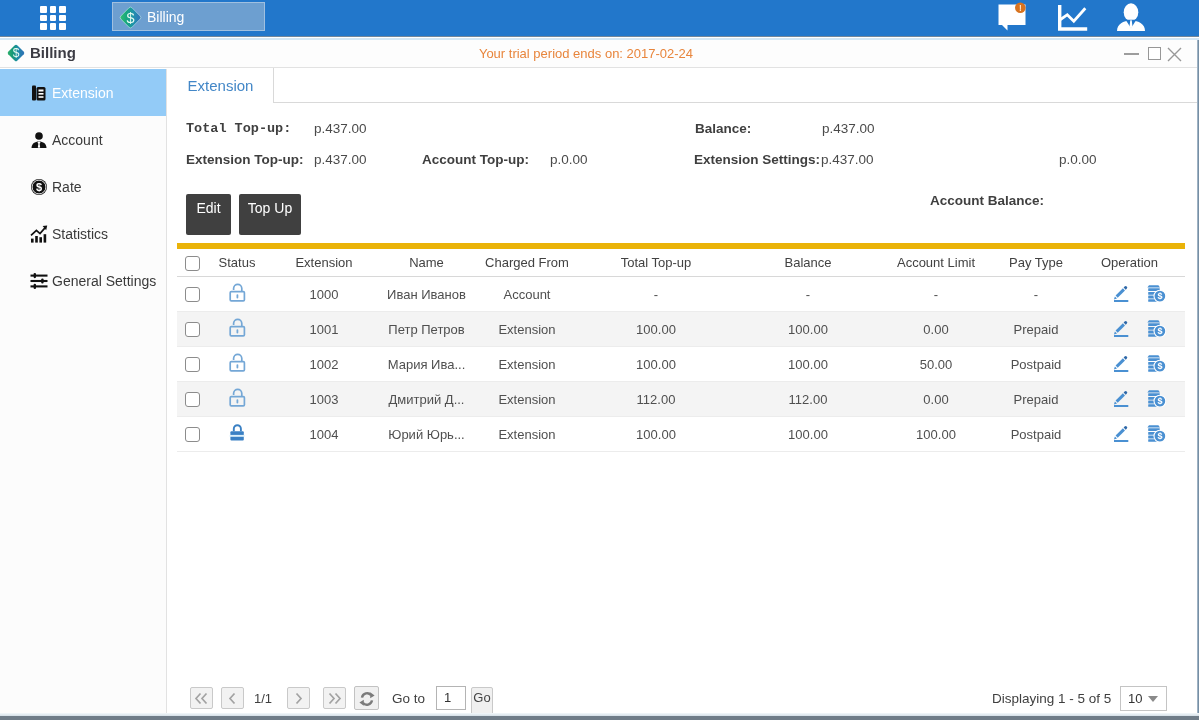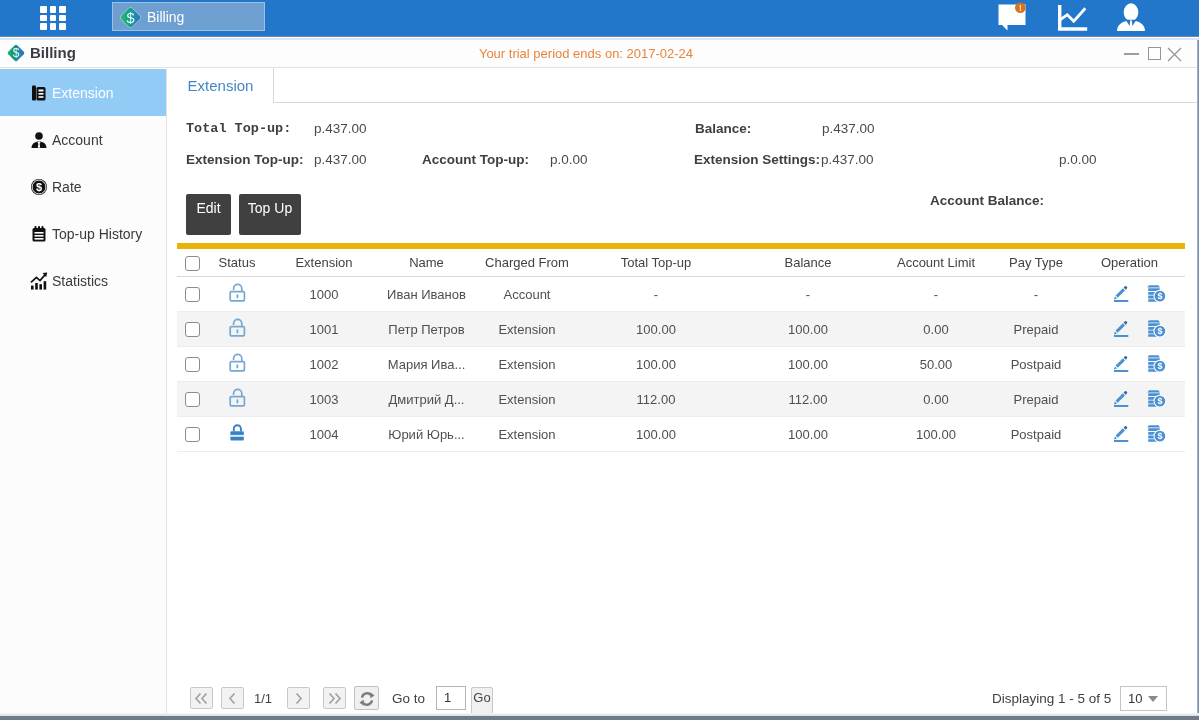--- a/index.html
+++ b/index.html
@@ -166,42 +166,45 @@
   <div class="mi">
       <svg width="18" height="18" viewBox="0 0 18 18">
         <circle cx="9" cy="9" r="8" fill="#111"></circle>
         <circle cx="9" cy="9" r="6.9" fill="none" stroke="#fcfcfc" stroke-width="0.9"></circle>
         <text x="9" y="13.2" font-size="11" font-weight="bold" fill="#fff" text-anchor="middle" font-family="Liberation Sans">$</text>
       </svg>
       <span class="txt">Rate</span>
     </div>
   <div class="mi">
       <svg width="18" height="18" viewBox="0 0 18 18">
-        <rect x="2.5" y="3" width="13" height="13.5" rx="1.5" fill="#111"></rect>
-        <rect x="4.5" y="1" width="2" height="4" rx="0.8" fill="#111"></rect>
-        <rect x="8" y="1" width="2" height="4" rx="0.8" fill="#111"></rect>
-        <rect x="11.5" y="1" width="2" height="4" rx="0.8" fill="#111"></rect>
-        <rect x="4.5" y="7" width="9" height="1.6" fill="#fff"></rect>
-        <rect x="4.5" y="10" width="9" height="1.6" fill="#fff"></rect>
-        <rect x="4.5" y="13" width="9" height="1.6" fill="#fff"></rect>
-      </svg>
-      <span class="txt">Top-up History</span>
-    </div>
-  <div class="mi">
-      <svg width="18" height="18" viewBox="0 0 18 18">
         <g fill="#111">
           <rect x="1" y="13.6" width="2.6" height="4"></rect>
           <rect x="5.2" y="11" width="2.6" height="6.6"></rect>
           <rect x="9.4" y="12.2" width="2.6" height="5.4"></rect>
           <rect x="13.6" y="9.2" width="2.6" height="8.4"></rect>
         </g>
         <path d="M1 10.4 L6.4 5.4 L10 8.6 L15.2 2.6" stroke="#111" stroke-width="1.7" fill="none"></path>
         <path d="M12.6 1 l4.6 -0.4 l-1 4.6 z" fill="#111"></path>
       </svg>
       <span class="txt">Statistics</span>
+    </div>
+  <div class="mi">
+      <svg width="18" height="18" viewBox="0 0 18 18">
+        <g stroke="#111" stroke-width="2.1">
+          <line x1="0.5" y1="3.6" x2="17.5" y2="3.6"></line>
+          <line x1="0.5" y1="9" x2="17.5" y2="9"></line>
+          <line x1="0.5" y1="14.4" x2="17.5" y2="14.4"></line>
+        </g>
+        <g fill="#111">
+          <rect x="3.6" y="1" width="2.4" height="5.2" rx="1.1"></rect>
+          <rect x="11.2" y="6.4" width="2.4" height="5.2" rx="1.1"></rect>
+          <rect x="3.6" y="11.8" width="2.4" height="5.2" rx="1.1"></rect>
+        </g>
+      </svg>
+      <span class="txt">General Settings</span>
     </div>
 </div>
 
 <div class="content">
   <div class="tabs">
       <div class="tabline"></div>
       <div class="tab">Extension</div>
     </div>
 
   <div class="lab" style="left:18px; top:53px;font-family:Liberation Mono, monospace;">Total Top-up:</div>

